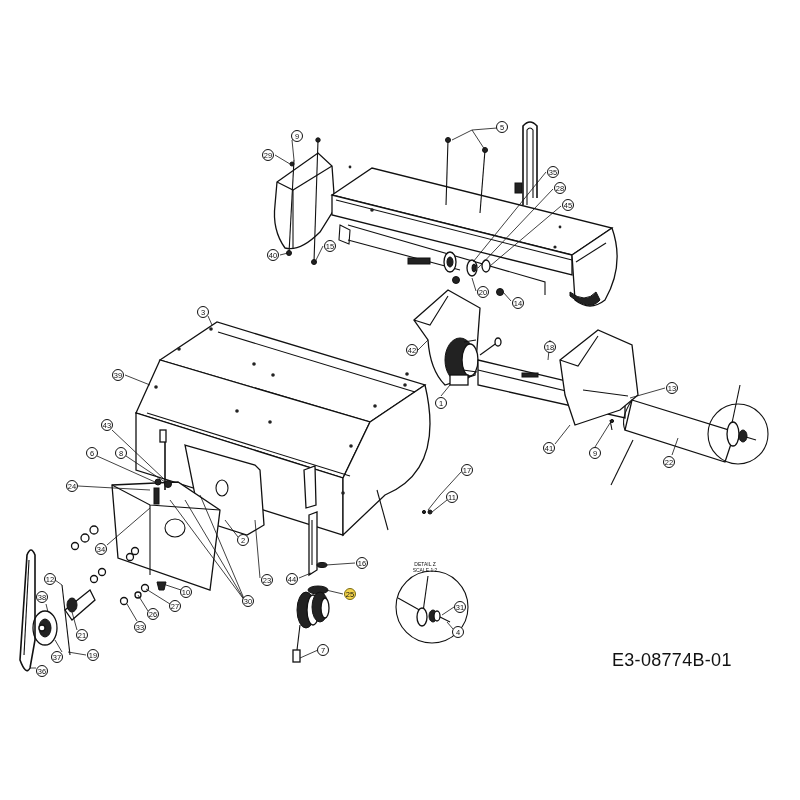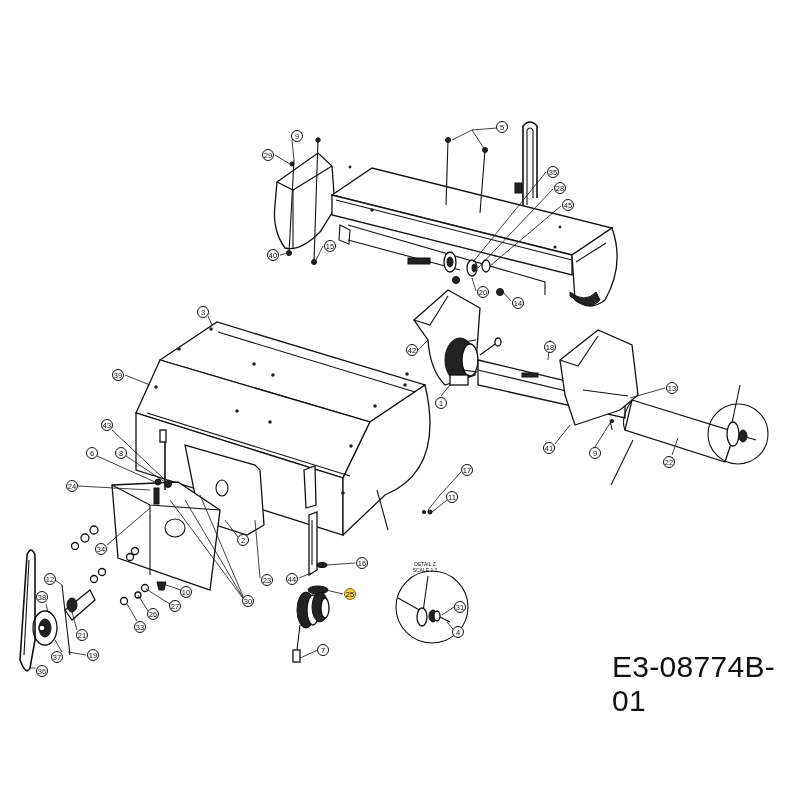--- a/index.html
+++ b/index.html
@@ -8,21 +8,21 @@
   .ln { stroke: #111; stroke-width: 1.1; fill: none; }
   .thick { stroke: #111; stroke-width: 1.6; fill: none; }
   .body { stroke: #111; stroke-width: 1.3; fill: #fff; }
   .dark { fill: #222; stroke: #111; stroke-width: 1; }
   .dot { fill: #222; }
   .callout circle { fill: #fff; stroke: #111; stroke-width: 1; }
   .callout.highlight circle { fill: #f3d34a; stroke: #7a6a10; }
   .callout text { font-family: "Liberation Sans", sans-serif; font-size: 7.5px; text-anchor: middle; dominant-baseline: central; fill: #111; }
   .leader { stroke: #111; stroke-width: 0.8; fill: none; }
   .detail-label { font-family: "Liberation Sans", sans-serif; font-size: 5px; text-anchor: middle; fill: #111; }
-  #drawing-id { position: absolute; left: 612px; top: 650px; font-size: 30px; color: #111; font-family: "Liberation Sans", sans-serif; letter-spacing: 0.3px; }
+  #drawing-id { position: absolute; left: 612px; top: 650px; font-size: 18px; color: #111; font-family: "Liberation Sans", sans-serif; letter-spacing: 0.3px; }
 </style>
 </head>
 <body>
 
 <svg id="diagram" viewBox="0 0 800 800" xmlns="http://www.w3.org/2000/svg">
 
   <g>
 
     <path class="body" d="M277,182 L318,153 L332,166 L335,208 L320,232 Q300,252 285,248 Q272,230 275,205 Z"></path>
     <path class="ln" d="M277,182 L293,190 L332,166"></path>

